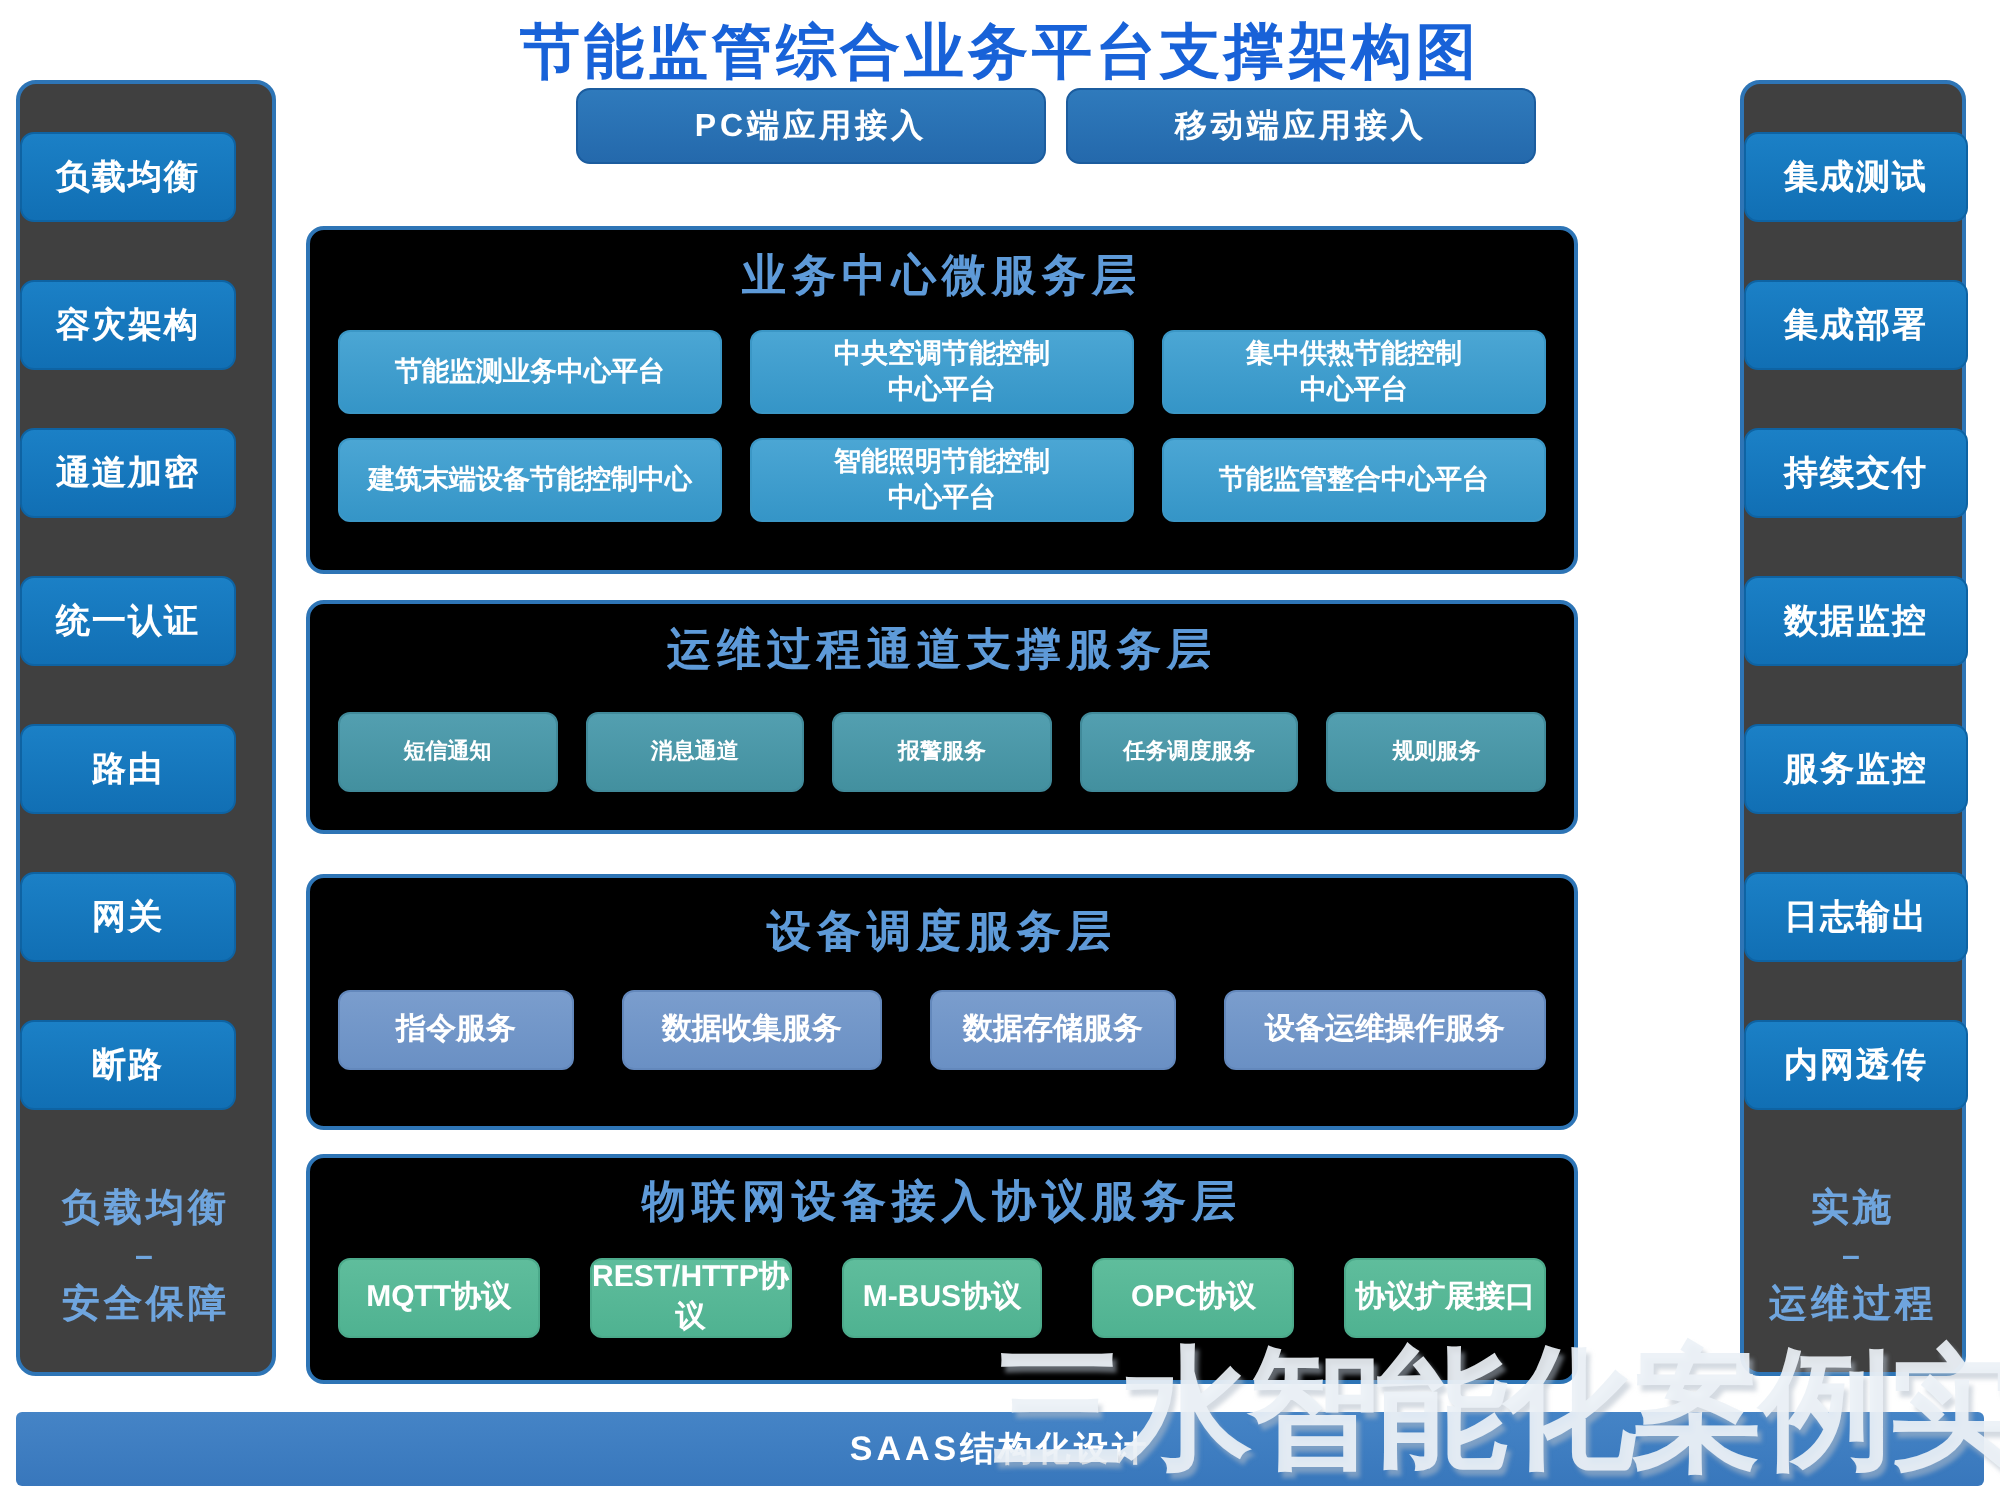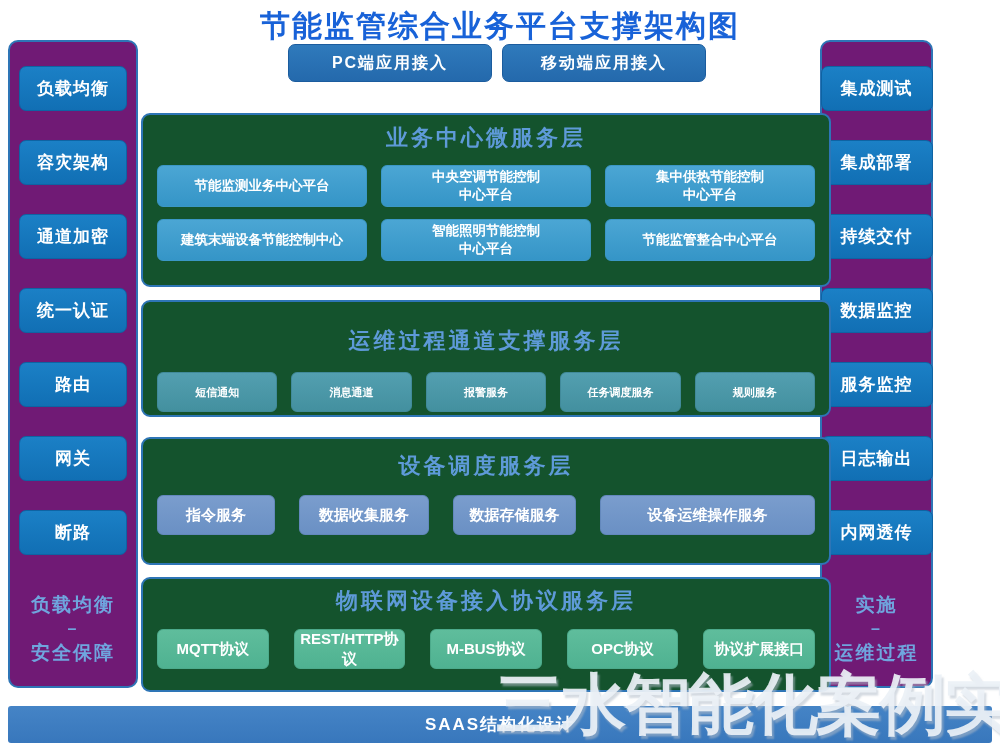--- a/index.html
+++ b/index.html
@@ -15,57 +15,57 @@
   .page-title {
     position: absolute; top: 6px; left: 0; width: 100%;
     text-align: center; font-size: 30px; font-weight: bold;
     color: #1862D8; letter-spacing: 2px;
   }
   .top-buttons {
     position: absolute; left: 288px; top: 44px;
     display: flex; gap: 10px;
   }
   .top-btn {
-    width: 204px; height: 38px; border-radius: 7px;
+    width: 235px; height: 38px; border-radius: 7px;
     background: linear-gradient(#2F7ABC, #2469AC);
     border: 1px solid #1B5C9E;
     color: #ffffff; font-weight: bold; font-size: 16px; letter-spacing: 2px;
     display: flex; align-items: center; justify-content: center;
     cursor: pointer;
   }
 
   
   .side-panel {
     position: absolute; top: 40px; height: 648px;
-    background: #701a75; border: 2px solid #2E75B6; border-radius: 10px;
-    display: flex; flex-direction: column; align-items: center;
+    background: #404040; border: 2px solid #2E75B6; border-radius: 10px;
+    display: flex; flex-direction: column; 
     padding-top: 24px;
   }
   .side-panel.left  { left: 8px;   width: 130px; }
-  .side-panel.right { left: 820px; width: 113px; }
+  .side-panel.right { left: 870px; width: 113px; }
   .pillar-btn {
     width: 108px; height: 45px; border-radius: 7px;
     background: linear-gradient(#1B80C6, #116FB4);
     border: 1px solid #0E63A3;
     color: #ffffff; font-weight: bold; font-size: 17px;
     display: flex; align-items: center; justify-content: center;
     margin-bottom: 29px; flex: none; cursor: pointer;
     letter-spacing: 1px;
   }
   .side-panel.right .pillar-btn { width: 112px; }
   .panel-caption {
     margin-top: 8px; text-align: center; color: #6FA5DE;
     font-size: 19px; font-weight: bold; line-height: 1.35; letter-spacing: 2px;
   }
   .panel-caption .dash { font-size: 16px; line-height: 1.4; }
 
   
   .section {
-    position: absolute; left: 141px; width: 690px;
-    background: #14532d; border: 2px solid #2E75B6; border-radius: 9px;
+    position: absolute; left: 153px; width: 636px;
+    background: #000000; border: 2px solid #2E75B6; border-radius: 9px;
   }
   .section-title {
     text-align: center; font-size: 22px; font-weight: bold;
     color: #5E9AD8; letter-spacing: 3px;
   }
   .btn {
     border-radius: 6px; color: #ffffff; font-weight: bold;
     display: flex; align-items: center; justify-content: center;
     text-align: center; white-space: pre-line; cursor: pointer;
     line-height: 1.35;
@@ -77,21 +77,21 @@
     margin: 12px 14px 0; display: grid;
     grid-template-columns: repeat(3, 1fr); gap: 12px 14px;
   }
   .s1 .btn {
     height: 42px; font-size: 13.5px;
     background: linear-gradient(#4BA6D4, #3595C7);
     border: 1px solid #3B97C6;
   }
 
   .s2 { top: 300px; height: 117px; }
-  .s2 .section-title { padding-top: 24px; }
+  .s2 .section-title { padding-top: 8px; }
   .s2 .grid {
     margin: 16px 14px 0; display: grid;
     grid-template-columns: repeat(5, 1fr); gap: 14px;
   }
   .s2 .btn {
     height: 40px; font-size: 11px;
     background: linear-gradient(#539FB0, #43909F);
     border: 1px solid #418A9A;
   }
 

